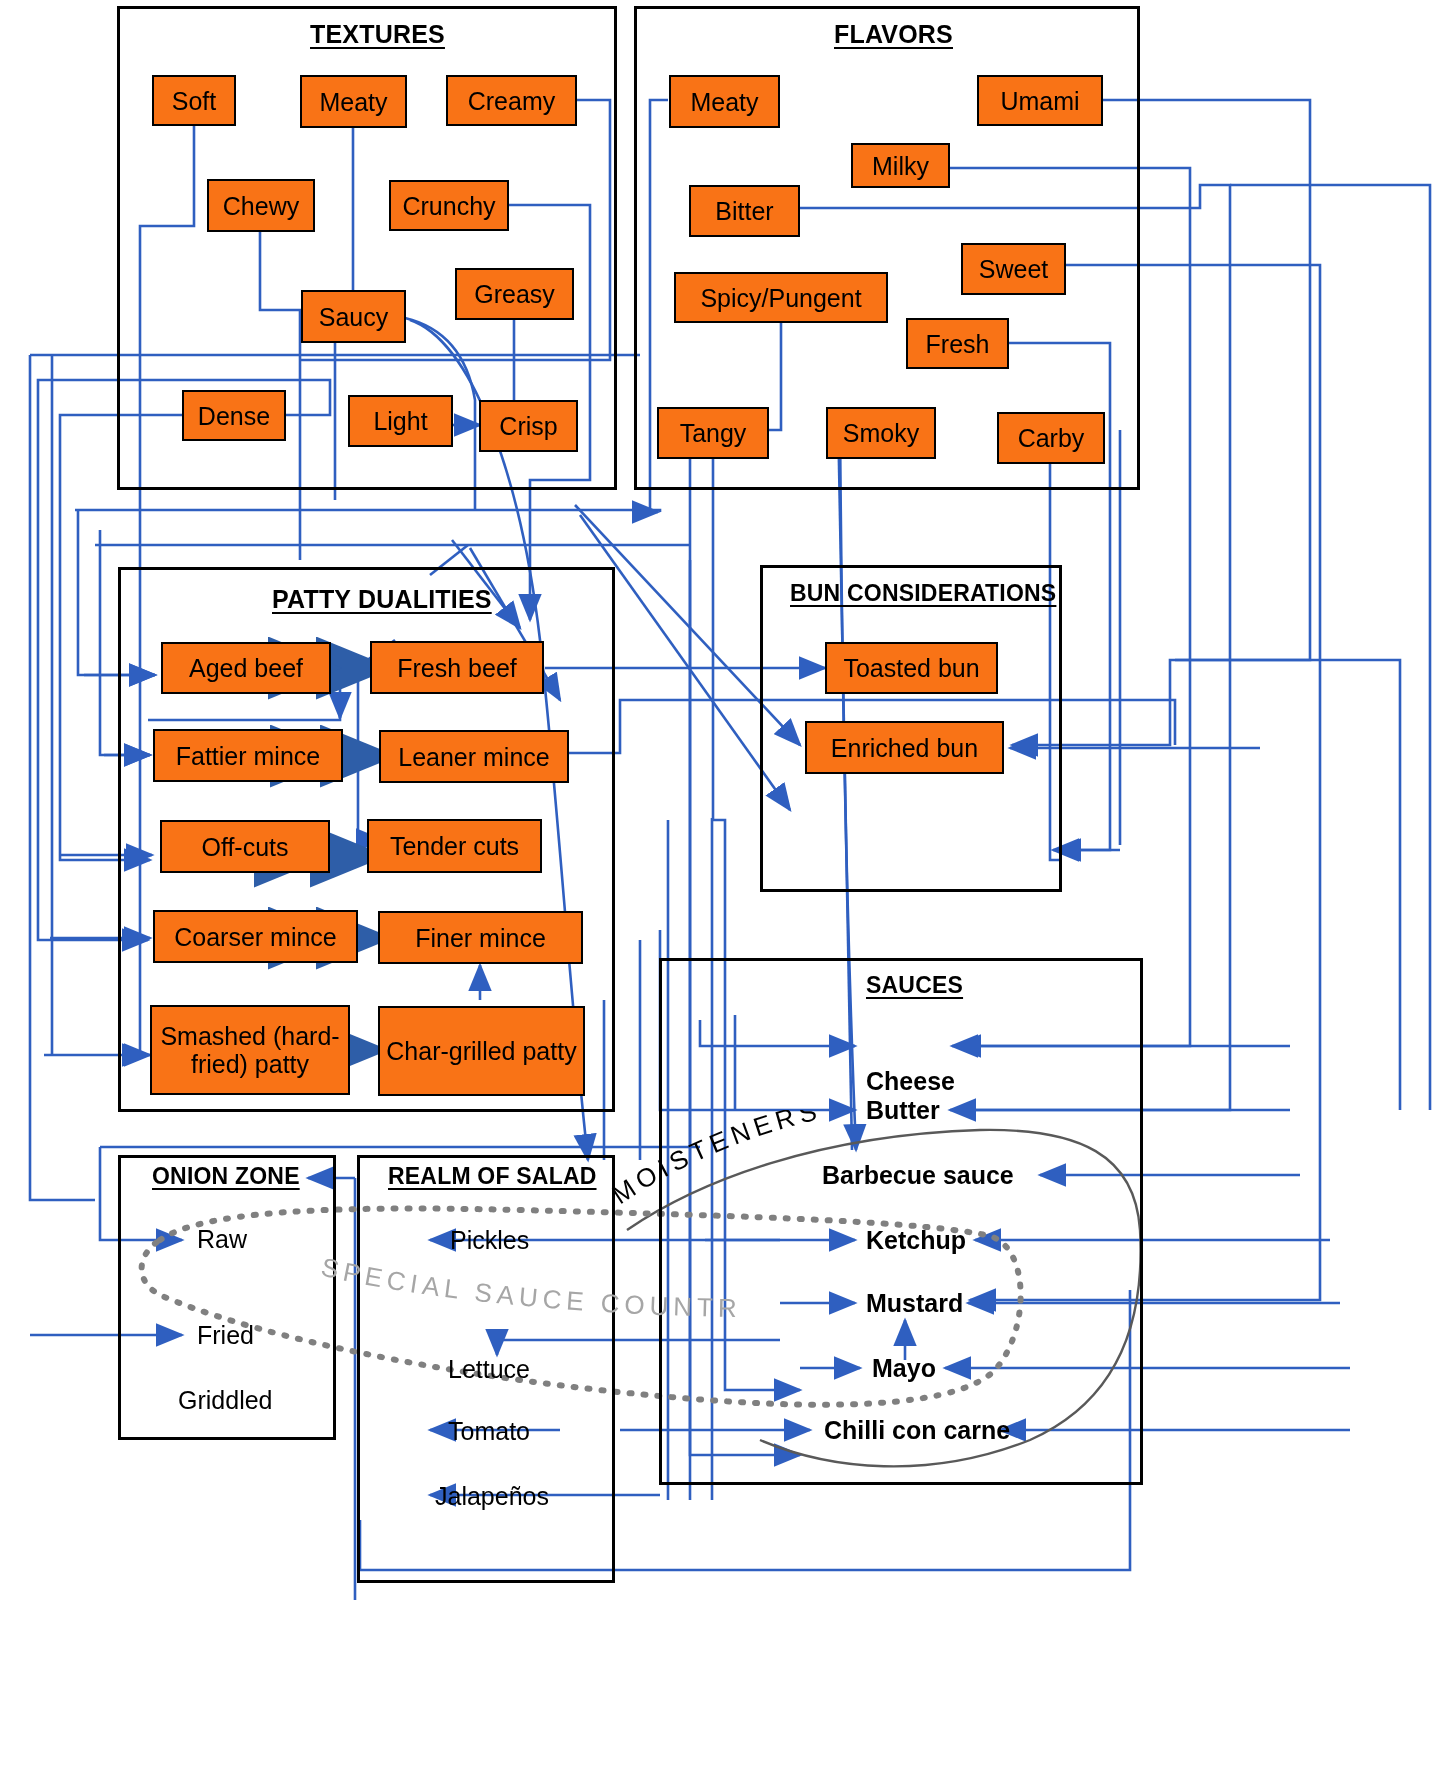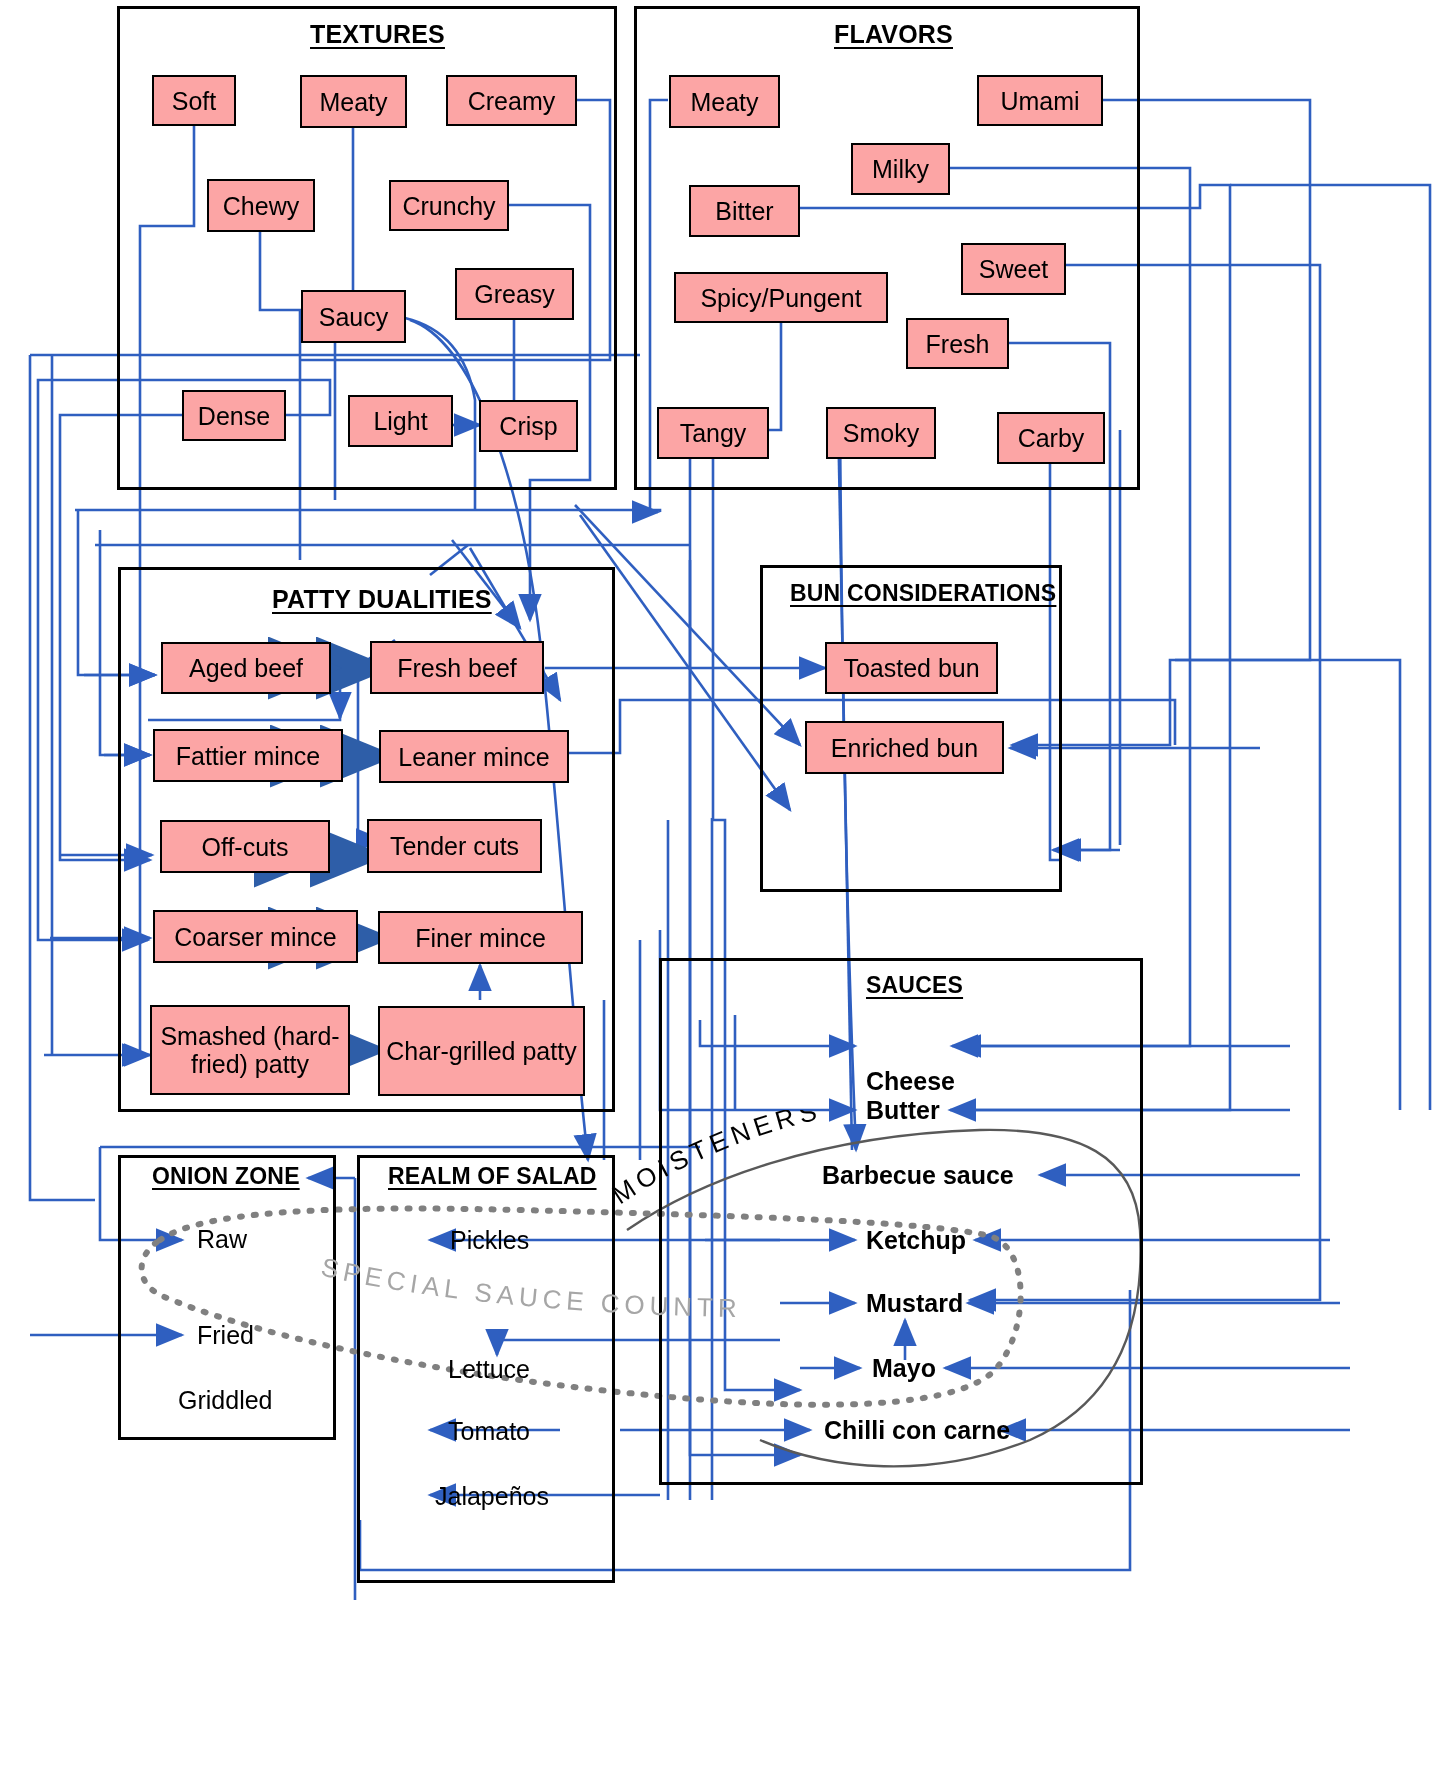--- a/index.html
+++ b/index.html
@@ -43,21 +43,21 @@
     white-space: nowrap;
     letter-spacing: 0.2px;
   }
   .panel-title.sm {
     font-size: 23px;
   }
   
   .node {
     position: absolute;
     border: 2.5px solid #000000;
-    background: #fca5a5;
+    background: #f97316;
     box-sizing: border-box;
     display: flex;
     align-items: center;
     justify-content: center;
     font-size: 25px;
     color: #000000;
     line-height: 1.12;
     text-align: center;
     padding: 2px 6px;
   }
@@ -252,21 +252,21 @@
   <div class="node" style="left:455px; top:268px; width:119px; height:52px;">Greasy</div>
   <div class="node" style="left:182px; top:390px; width:104px; height:51px;">Dense</div>
   <div class="node" style="left:348px; top:395px; width:105px; height:52px;">Light</div>
   <div class="node" style="left:479px; top:400px; width:99px; height:52px;">Crisp</div>
 
   <div class="panel" style="left:634px; top:6px; width:506px; height:484px;"></div>
   <div class="panel-title" style="left:834px; top:20px;">FLAVORS</div>
 
   <div class="node" style="left:669px; top:75px; width:111px; height:53px;">Meaty</div>
   <div class="node" style="left:977px; top:75px; width:126px; height:51px;">Umami</div>
-  <div class="node" style="left:851px; top:143px; width:99px; height:52px;">Milky</div>
+  <div class="node" style="left:851px; top:143px; width:99px; height:45px;">Milky</div>
   <div class="node" style="left:689px; top:185px; width:111px; height:52px;">Bitter</div>
   <div class="node" style="left:961px; top:243px; width:105px; height:52px;">Sweet</div>
   <div class="node" style="left:674px; top:272px; width:214px; height:51px;">Spicy/Pungent</div>
   <div class="node" style="left:906px; top:318px; width:103px; height:51px;">Fresh</div>
   <div class="node" style="left:657px; top:407px; width:112px; height:52px;">Tangy</div>
   <div class="node" style="left:826px; top:407px; width:110px; height:52px;">Smoky</div>
   <div class="node" style="left:997px; top:412px; width:108px; height:52px;">Carby</div>
 
   <div class="panel" style="left:118px; top:567px; width:497px; height:545px;"></div>
   <div class="panel-title" style="left:272px; top:585px;">PATTY DUALITIES</div>

